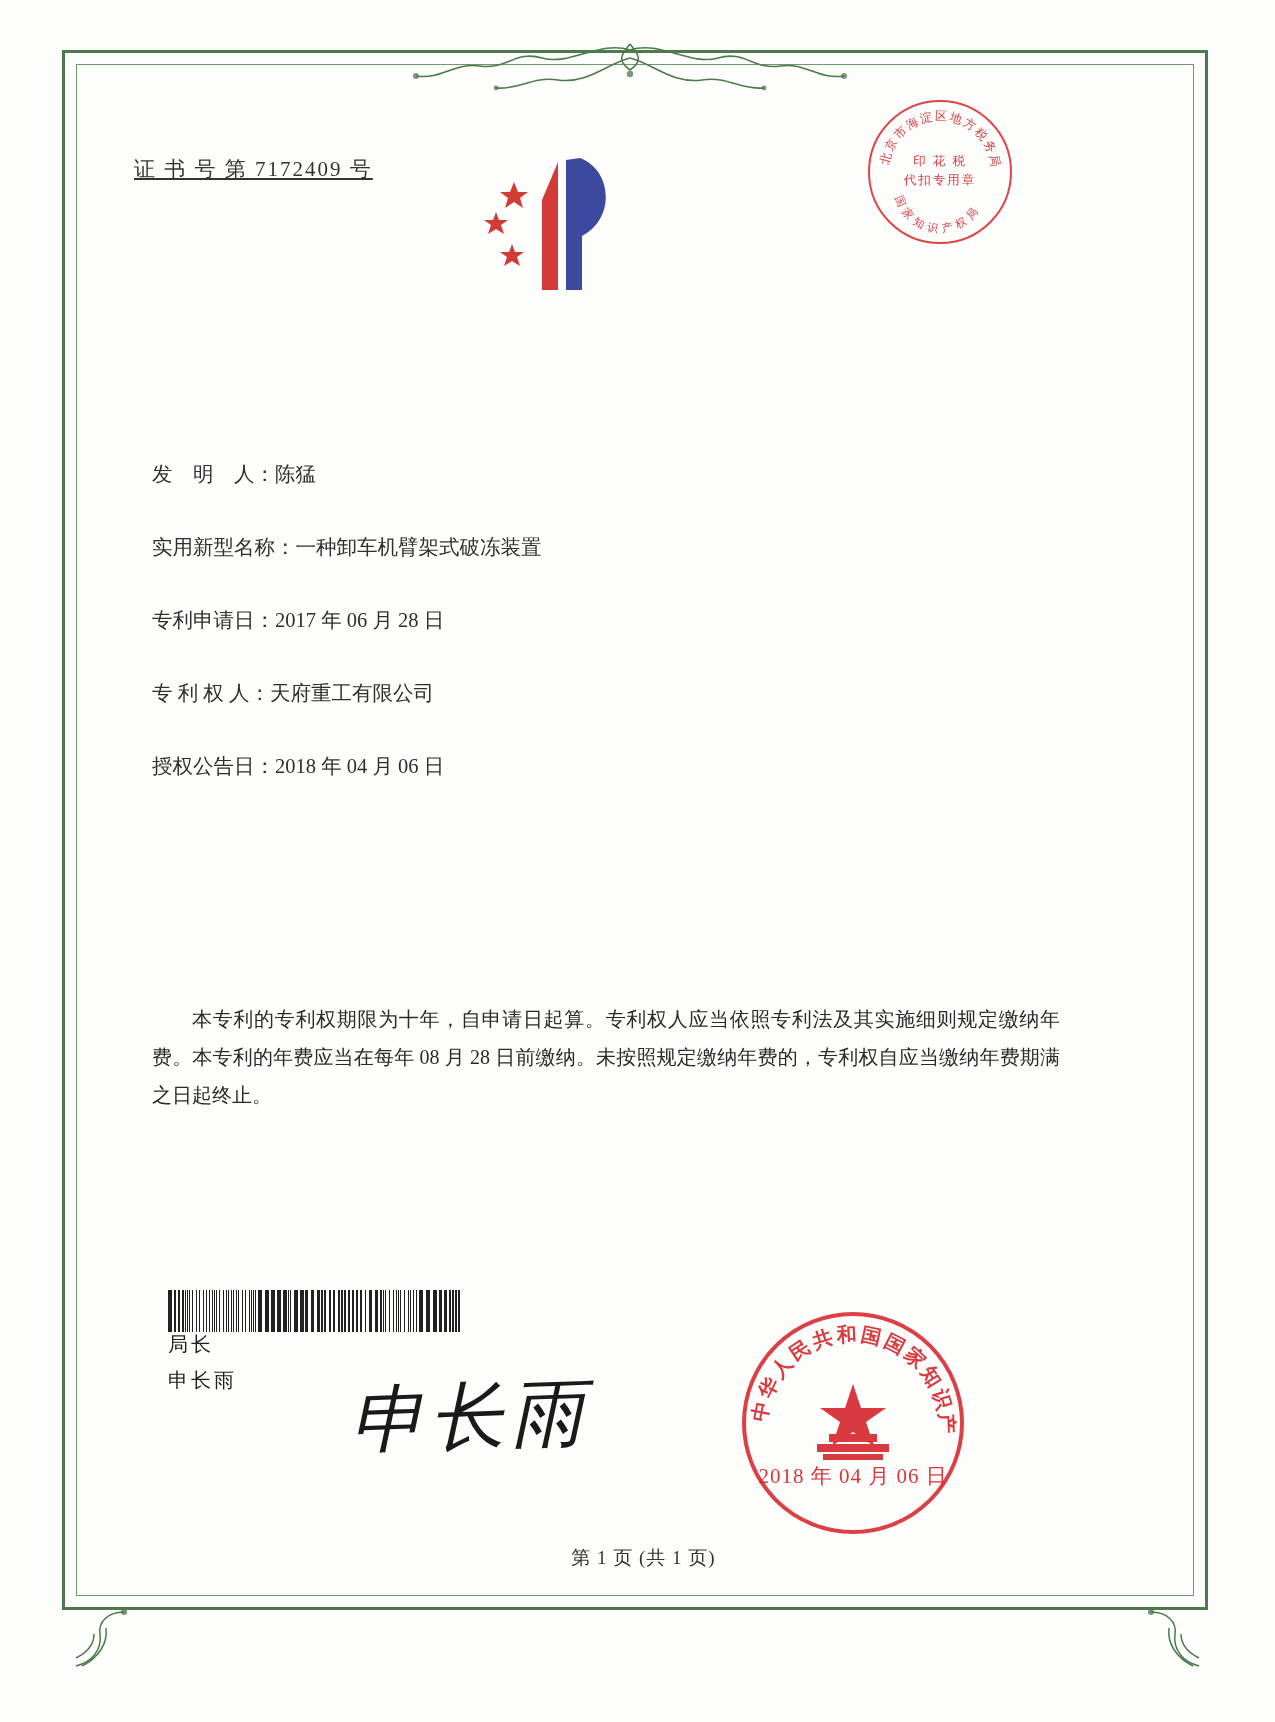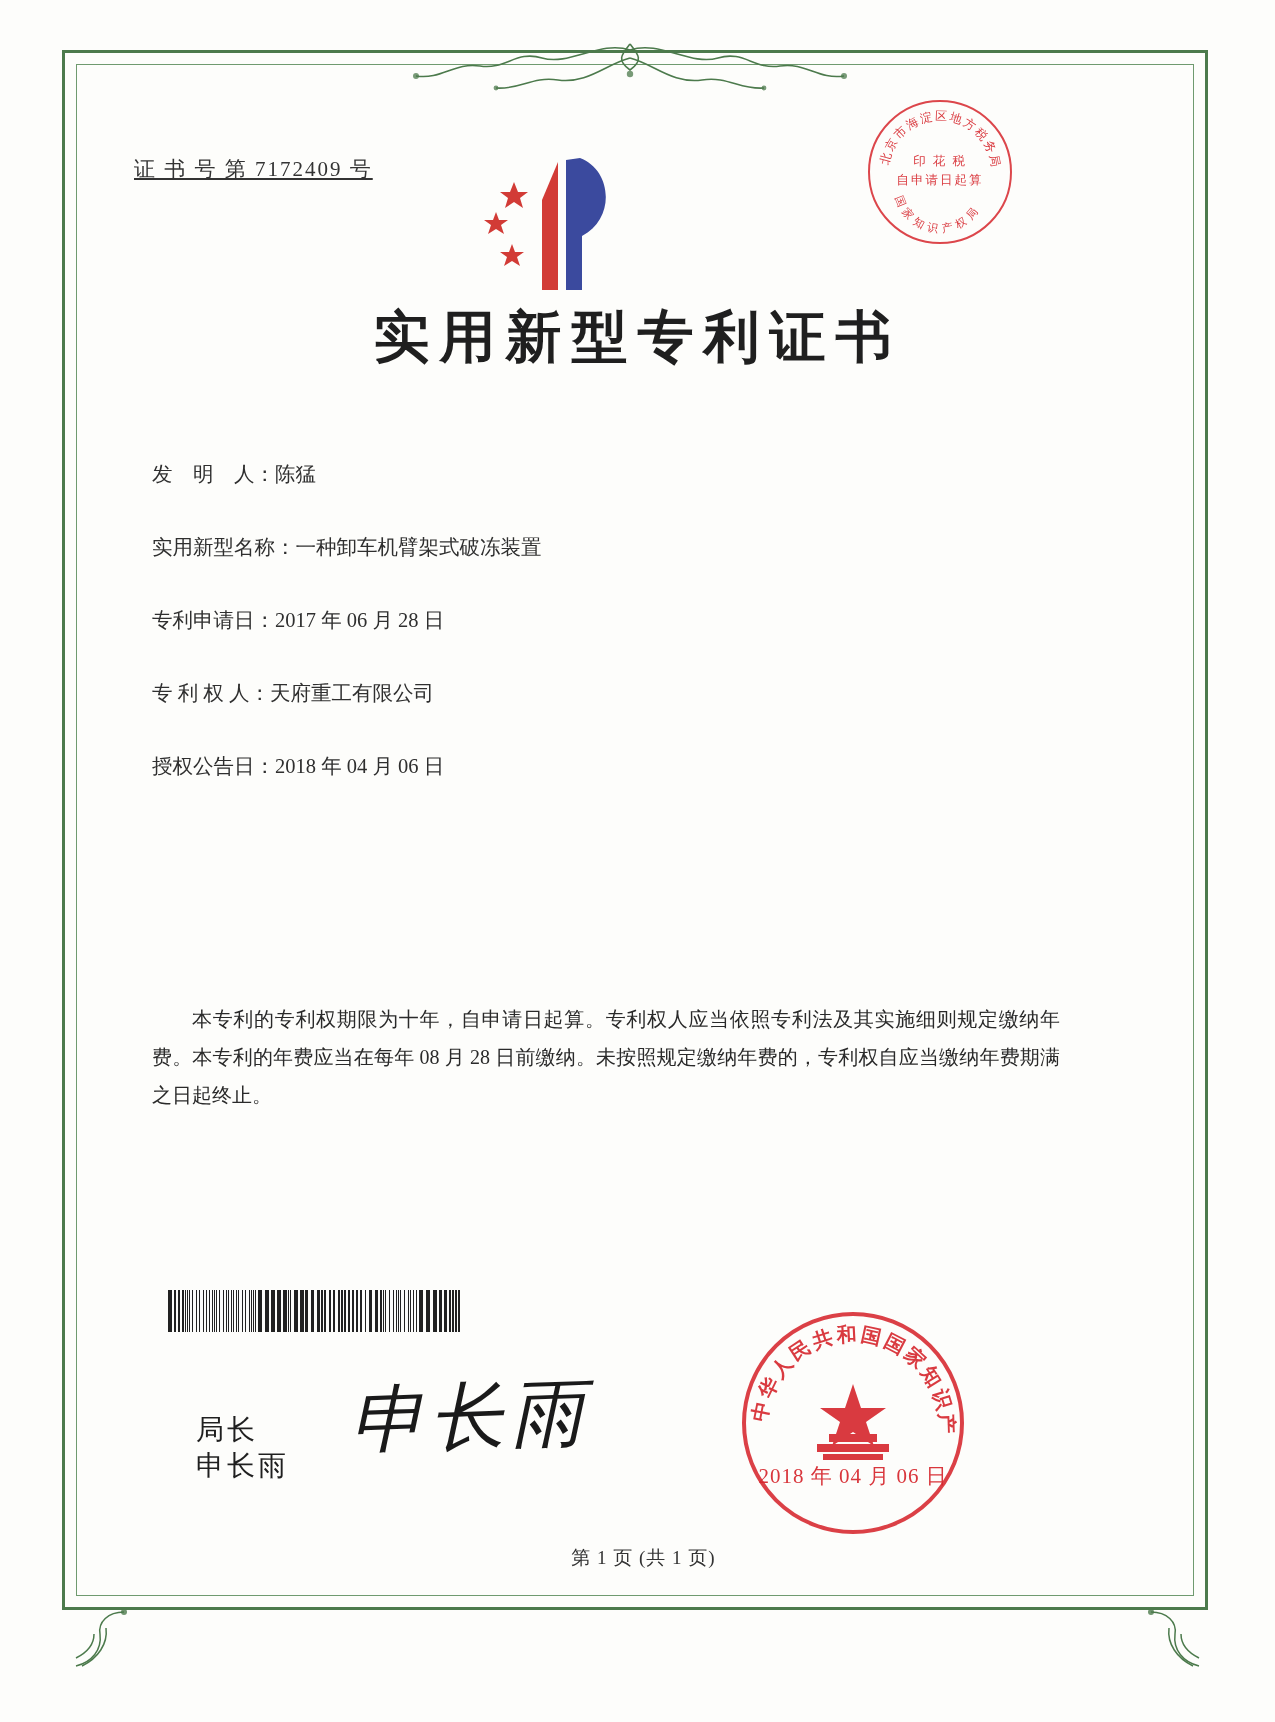--- a/index.html
+++ b/index.html
@@ -155,26 +155,25 @@
   .barcode i {
     display: inline-block;
     height: 42px;
     background: #222;
     vertical-align: top;
   }
 
   
   .sig-label {
     position: absolute;
-    left: 168px; top: 1412px;
-    font-size: 28px;
+    left: 168px; top: 1326px;
+    font-size: 20px;
     line-height: 36px;
     color: #1f1f1f;
     letter-spacing: 3px;
-    margin-left: 28px;
   }
   .sig-script {
     position: absolute;
     left: 350px; top: 1368px;
     font-size: 74px;
     color: #1a1a1a;
     font-family: "DejaVu Serif", serif;
     font-style: italic;
     letter-spacing: 6px;
     transform: rotate(-2deg);
@@ -281,25 +280,24 @@
       </text>
       <defs>
         <path id="taxarc2" d="M 26 86 A 46 46 0 0 0 118 86" fill="none"></path>
       </defs>
       <text font-size="11" fill="#d6262c" opacity="0.9" letter-spacing="1">
         <textPath href="#taxarc2" startOffset="8%">国 家 知 识 产 权 局</textPath>
       </text>
     </svg>
     <div class="inner-text">
       <div>印 花 税</div>
-      <div>自申请日起算</div>
-    </div>
-  </div>
-
-  <div class="title">实用新型专利证书</div>
+      <div>代扣专用章</div>
+    </div>
+  </div>
+
 
   <div class="fields">
     <div class="field">
       <span class="lbl">发　明　人：</span><span class="val">陈猛</span>
     </div>
     <div class="field">
       <span class="lbl">实用新型名称：</span><span class="val">一种卸车机臂架式破冻装置</span>
     </div>
     <div class="field">
       <span class="lbl">专利申请日：</span><span class="val">2017 年 06 月 28 日</span>

